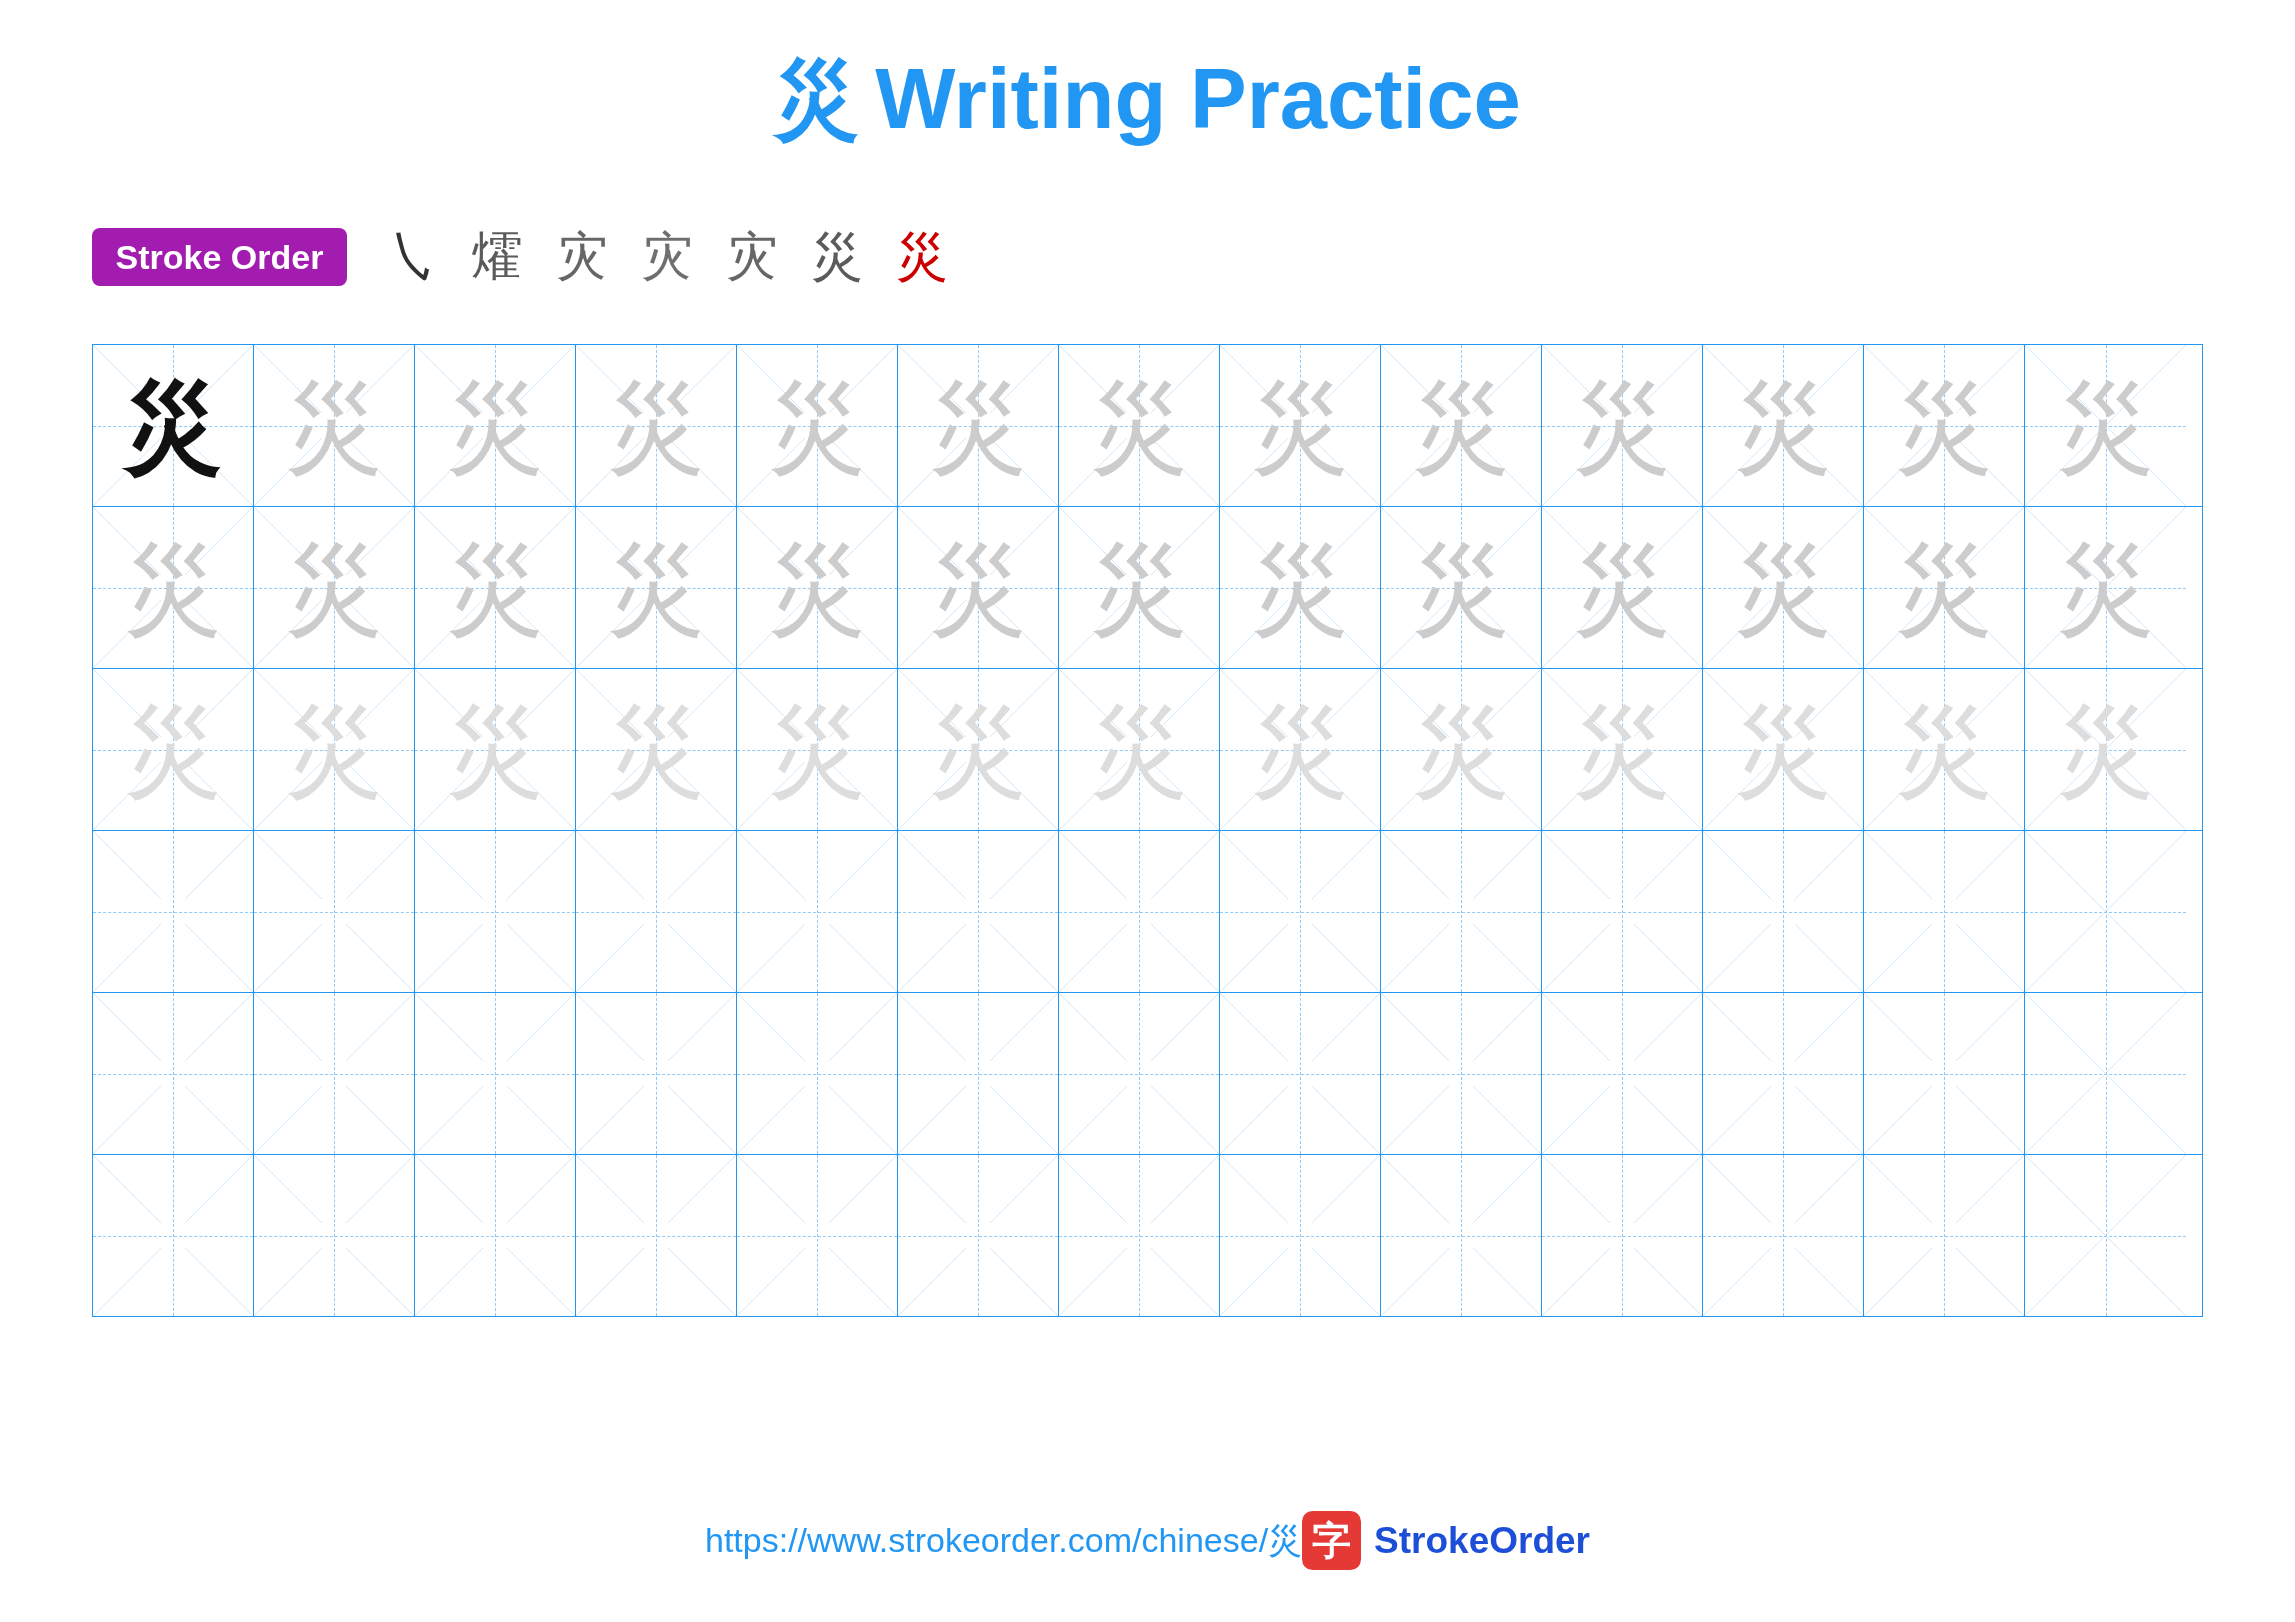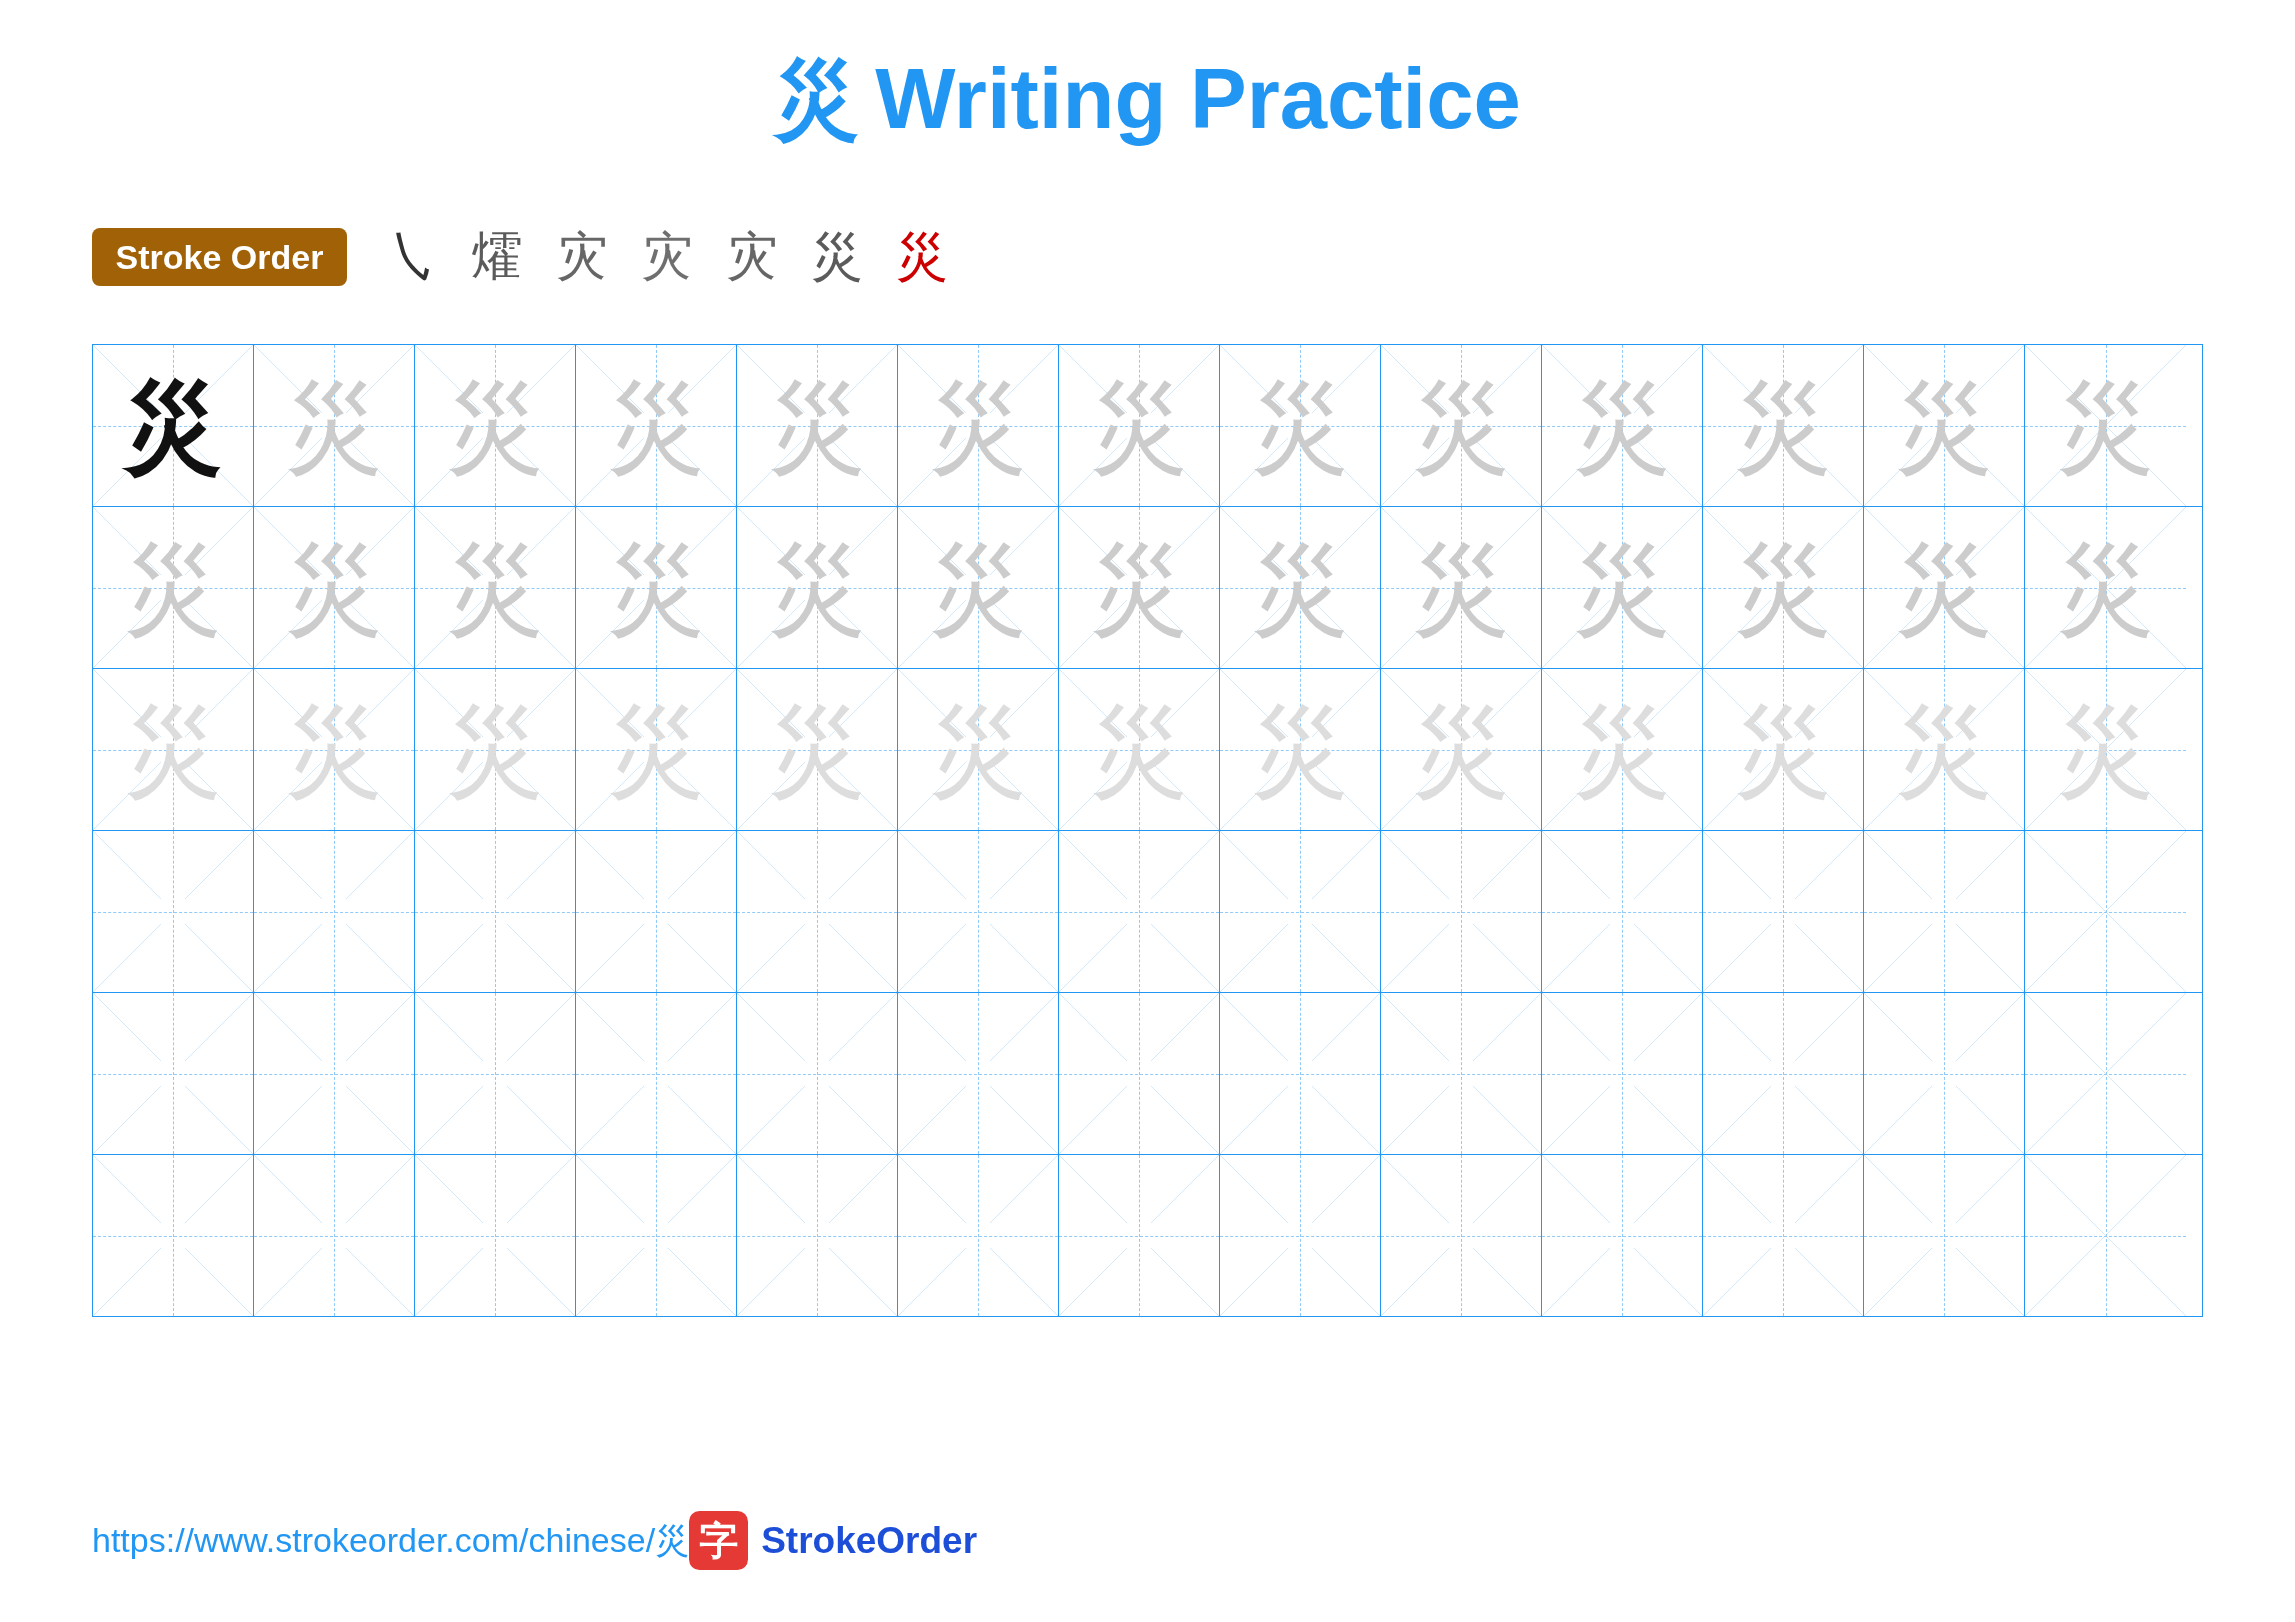--- a/index.html
+++ b/index.html
@@ -30,21 +30,21 @@
     }
 
     .stroke-order-row {
       display: flex;
       align-items: center;
       padding: 26px 92px;
       gap: 39px;
     }
 
     .stroke-order-badge {
-      background-color: #a16207;
+      background-color: #a21caf;
       color: white;
       font-size: 34px;
       font-weight: bold;
       padding: 9.2px 23.6px;
       border-radius: 7.9px;
       white-space: nowrap;
     }
 
     .stroke-sequence {
       display: flex;
@@ -140,21 +140,21 @@
     }
 
     
     .footer {
       position: absolute;
       bottom: 52px;
       left: 92px;
       right: 92px;
       display: flex;
       align-items: center;
-      justify-content: flex-start;
+      justify-content: center;
     }
 
     .footer-url {
       color: #2196F3;
       font-size: 34px;
       text-decoration: none;
     }
 
     .footer-brand {
       display: flex;

